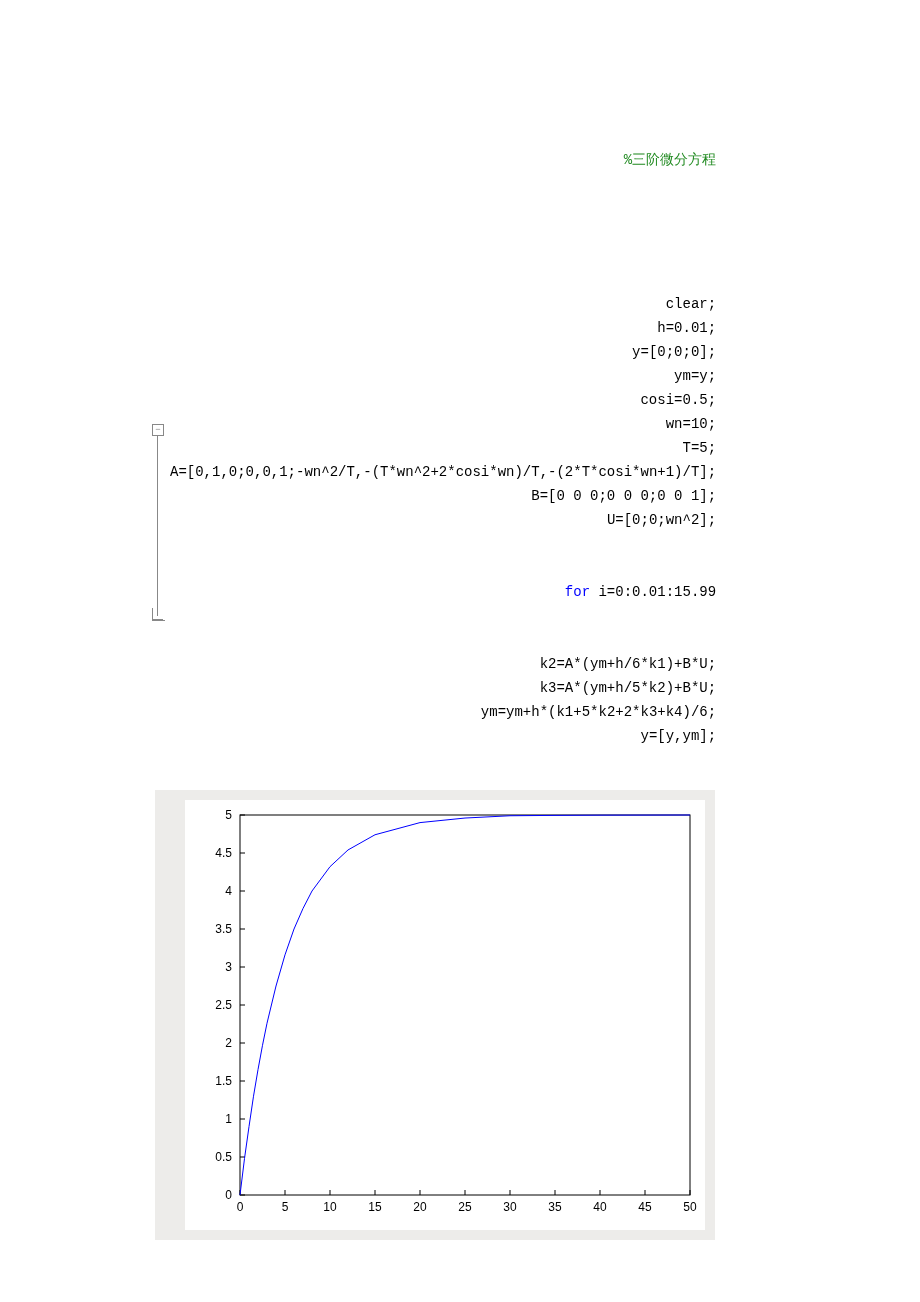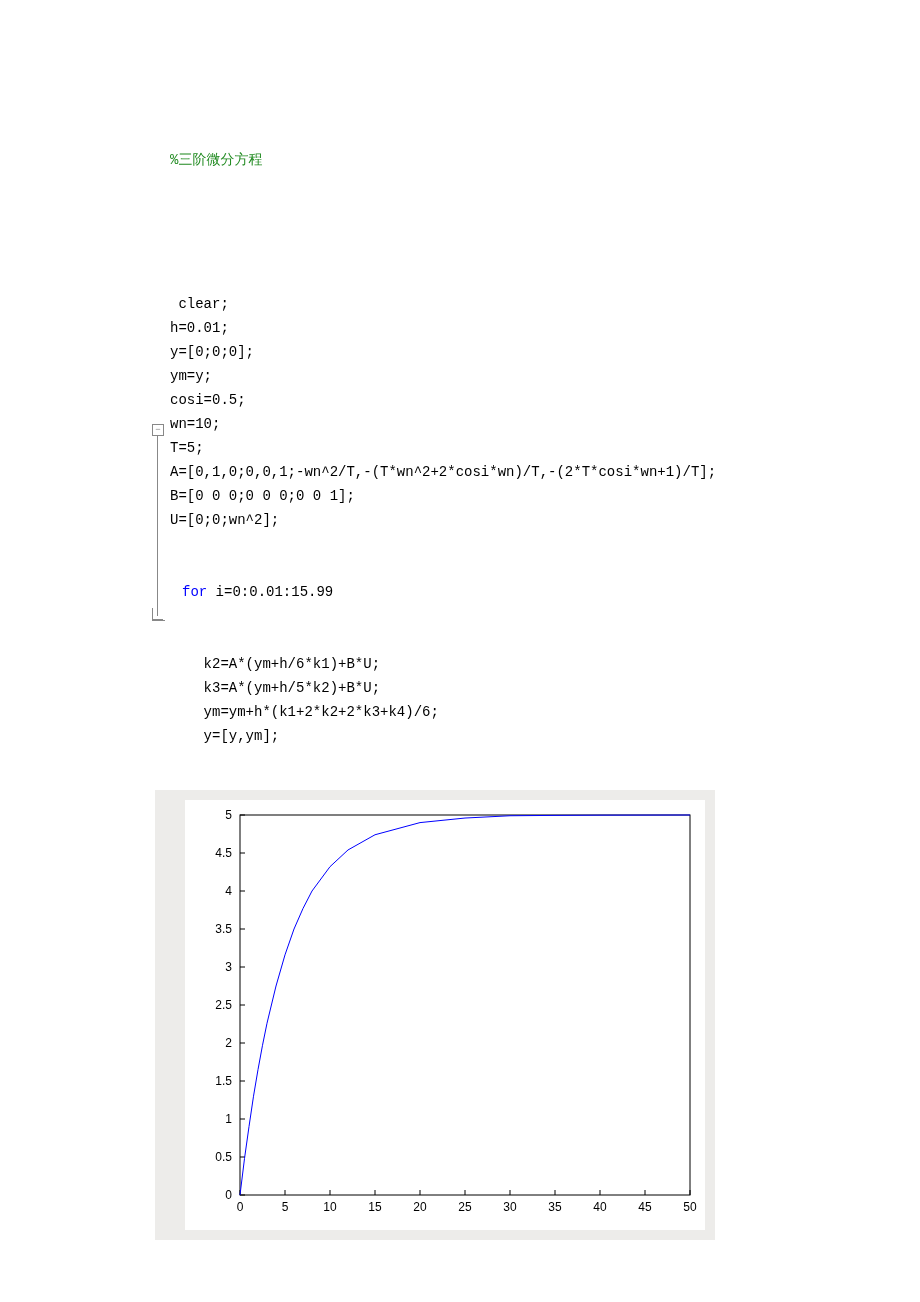--- a/index.html
+++ b/index.html
@@ -19,21 +19,21 @@
   .code-block {
     position: absolute;
     left: 170px;
     top: 100px;
     font-size: 14px;
     line-height: 24px;
     font-family: "Courier New", "SimSun", monospace;
     white-space: pre;
     color: #000;
   }
-  .code-line { white-space: pre; }
+  .code-line { white-space: pre; text-align: right; }
   .comment { color: #228B22; }
   .keyword { color: #0000ff; margin-left: 12px; }
   .gutter-box {
     position: absolute;
     left: 152px;
     top: 424px;
     width: 10px;
     height: 10px;
     border: 1px solid #888;
     background: #fff;
@@ -108,21 +108,21 @@
 </head>
 <body>
 
 <div class="page">
 
   <div class="code-block">
     <div class="code-line comment">%三阶微分方程</div>
     <div class="code-line">&nbsp;</div>
     <div id="lines-before"><div class="code-line"> clear;</div><div class="code-line">h=0.01;</div><div class="code-line">y=[0;0;0];</div><div class="code-line">ym=y;</div><div class="code-line">cosi=0.5;</div><div class="code-line">wn=10;</div><div class="code-line">T=5;</div><div class="code-line">A=[0,1,0;0,0,1;-wn^2/T,-(T*wn^2+2*cosi*wn)/T,-(2*T*cosi*wn+1)/T];</div><div class="code-line">B=[0 0 0;0 0 0;0 0 1];</div><div class="code-line">U=[0;0;wn^2];</div></div>
     <div class="code-line"><span class="keyword">for</span><span> i=0:0.01:15.99</span></div>
-    <div id="for-body"><div class="code-line">    k2=A*(ym+h/6*k1)+B*U;</div><div class="code-line">    k3=A*(ym+h/5*k2)+B*U;</div><div class="code-line">    ym=ym+h*(k1+2*k2+2*k3+k4)/6;</div><div class="code-line">    y=[y,ym];</div></div>
+    <div id="for-body"><div class="code-line">    k2=A*(ym+h/6*k1)+B*U;</div><div class="code-line">    k3=A*(ym+h/5*k2)+B*U;</div><div class="code-line">    ym=ym+h*(k1+5*k2+2*k3+k4)/6;</div><div class="code-line">    y=[y,ym];</div></div>
     <div class="code-line keyword">end</div>
     <div id="lines-after"><div class="code-line">X=[0:0.01:50];</div><div class="code-line">C=[1,0,0];</div><div class="code-line">Y=C*y;</div><div class="code-line">plot(X,Y)</div></div>
   </div>
 
   <div class="gutter-box">−</div>
   <div class="gutter-line"></div>
   <div class="gutter-end"></div>
 
 
   <div class="chart-wrap">

